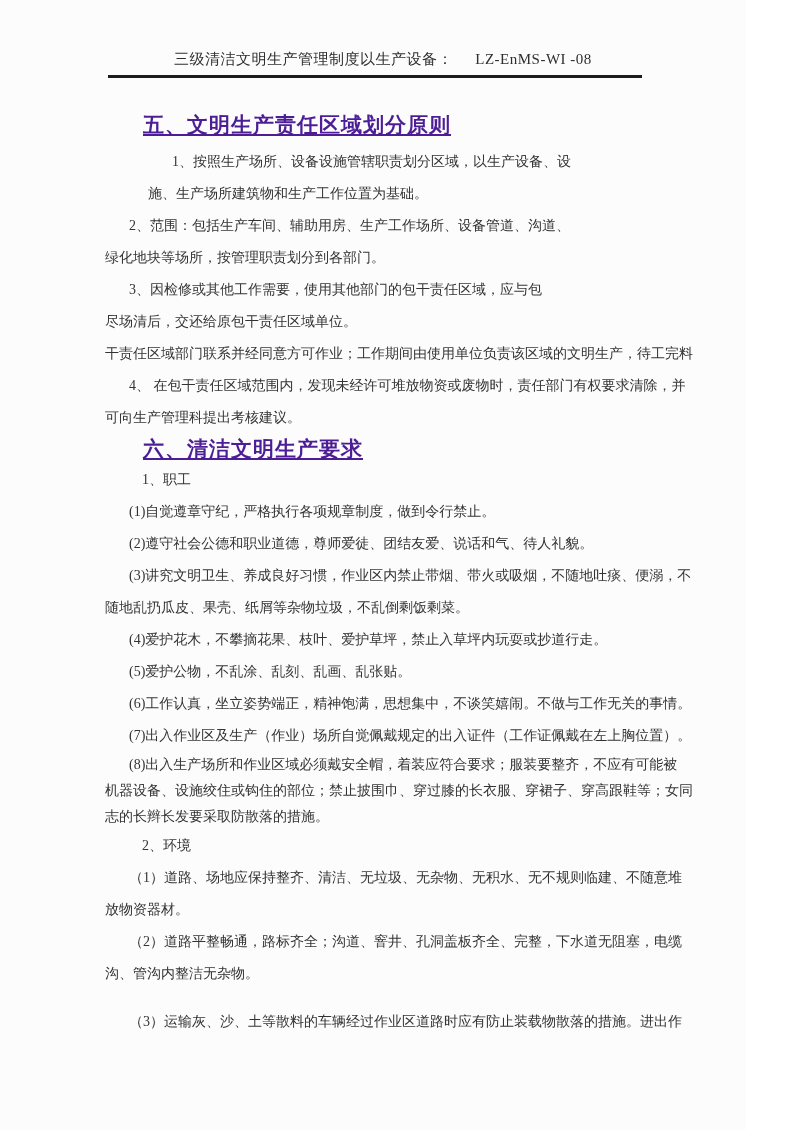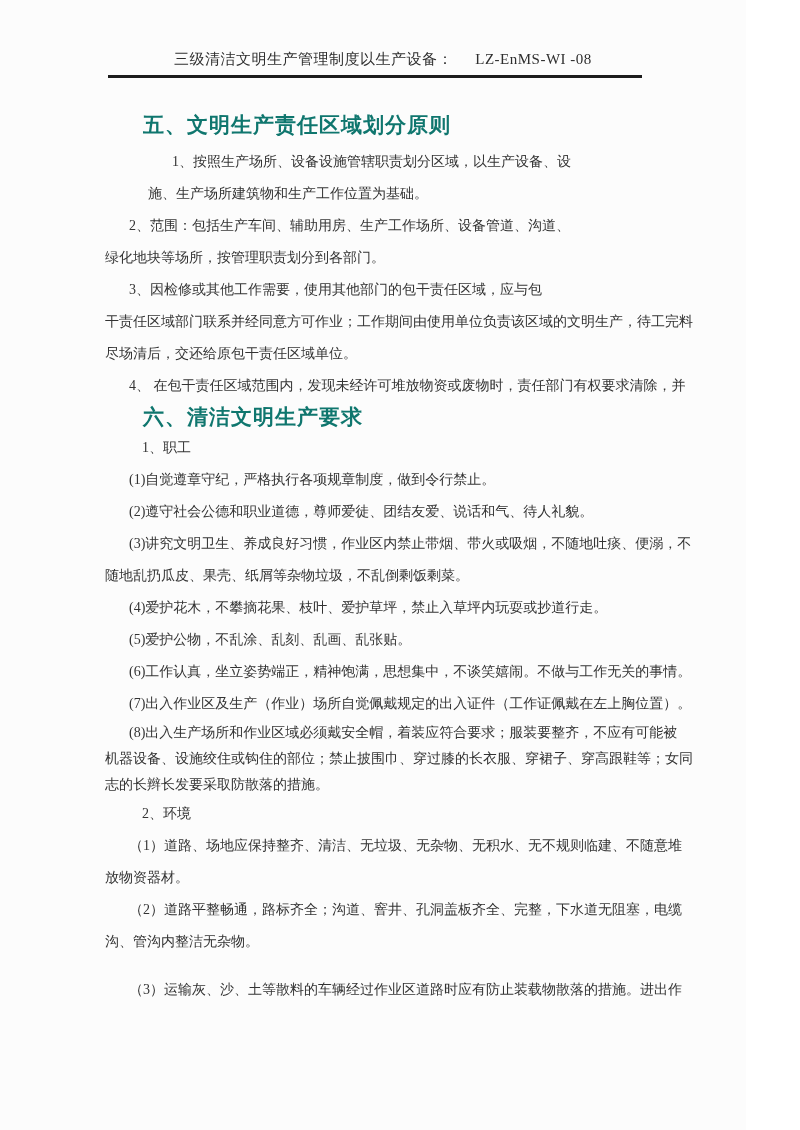--- a/index.html
+++ b/index.html
@@ -44,21 +44,22 @@
     line-height: 32px;
   }
   .block .line {
     white-space: nowrap;
   }
   .heading {
     font-size: 21px;
     font-weight: bold;
     line-height: 30px;
     letter-spacing: 1px;
-    color: #0f766e;
+    color: #4c1d95;
+    text-decoration: underline;
   }
   .heading .line { padding-left: 38px; }
   .content > .heading:first-child { margin-top: 14px; }
   .heading + .paragraph { margin-top: 6px; margin-left: 43px; }
   .paragraph .line:first-child { padding-left: 24px; }
   .subheading .line:first-child { padding-left: 37px; }
   
   .content > .block:nth-child(15) { line-height: 26px; }
   
   .content > .block:nth-child(19) { margin-top: 16px; }
@@ -81,25 +82,26 @@
       <div class="block paragraph">
         <div class="line">1、按照生产场所、设备设施管辖职责划分区域，以生产设备、设</div>
         <div class="line">施、生产场所建筑物和生产工作位置为基础。</div>
       </div>
       <div class="block paragraph">
         <div class="line">2、范围：包括生产车间、辅助用房、生产工作场所、设备管道、沟道、</div>
         <div class="line">绿化地块等场所，按管理职责划分到各部门。</div>
       </div>
       <div class="block paragraph">
         <div class="line">3、因检修或其他工作需要，使用其他部门的包干责任区域，应与包</div>
+        <div class="line">尽场清后，交还给原包干责任区域单位。</div>
         <div class="line">干责任区域部门联系并经同意方可作业；工作期间由使用单位负责该区域的文明生产，待工完料</div>
-        <div class="line">尽场清后，交还给原包干责任区域单位。</div>
       </div>
       <div class="block paragraph">
         <div class="line">4、 在包干责任区域范围内，发现未经许可堆放物资或废物时，责任部门有权要求清除，并</div>
+        <div class="line">可向生产管理科提出考核建议。</div>
       </div>
       <div class="block heading">
         <div class="line">六、清洁文明生产要求</div>
       </div>
       <div class="block subheading">
         <div class="line">1、职工</div>
       </div>
       <div class="block paragraph">
         <div class="line">(1)自觉遵章守纪，严格执行各项规章制度，做到令行禁止。</div>
       </div>

